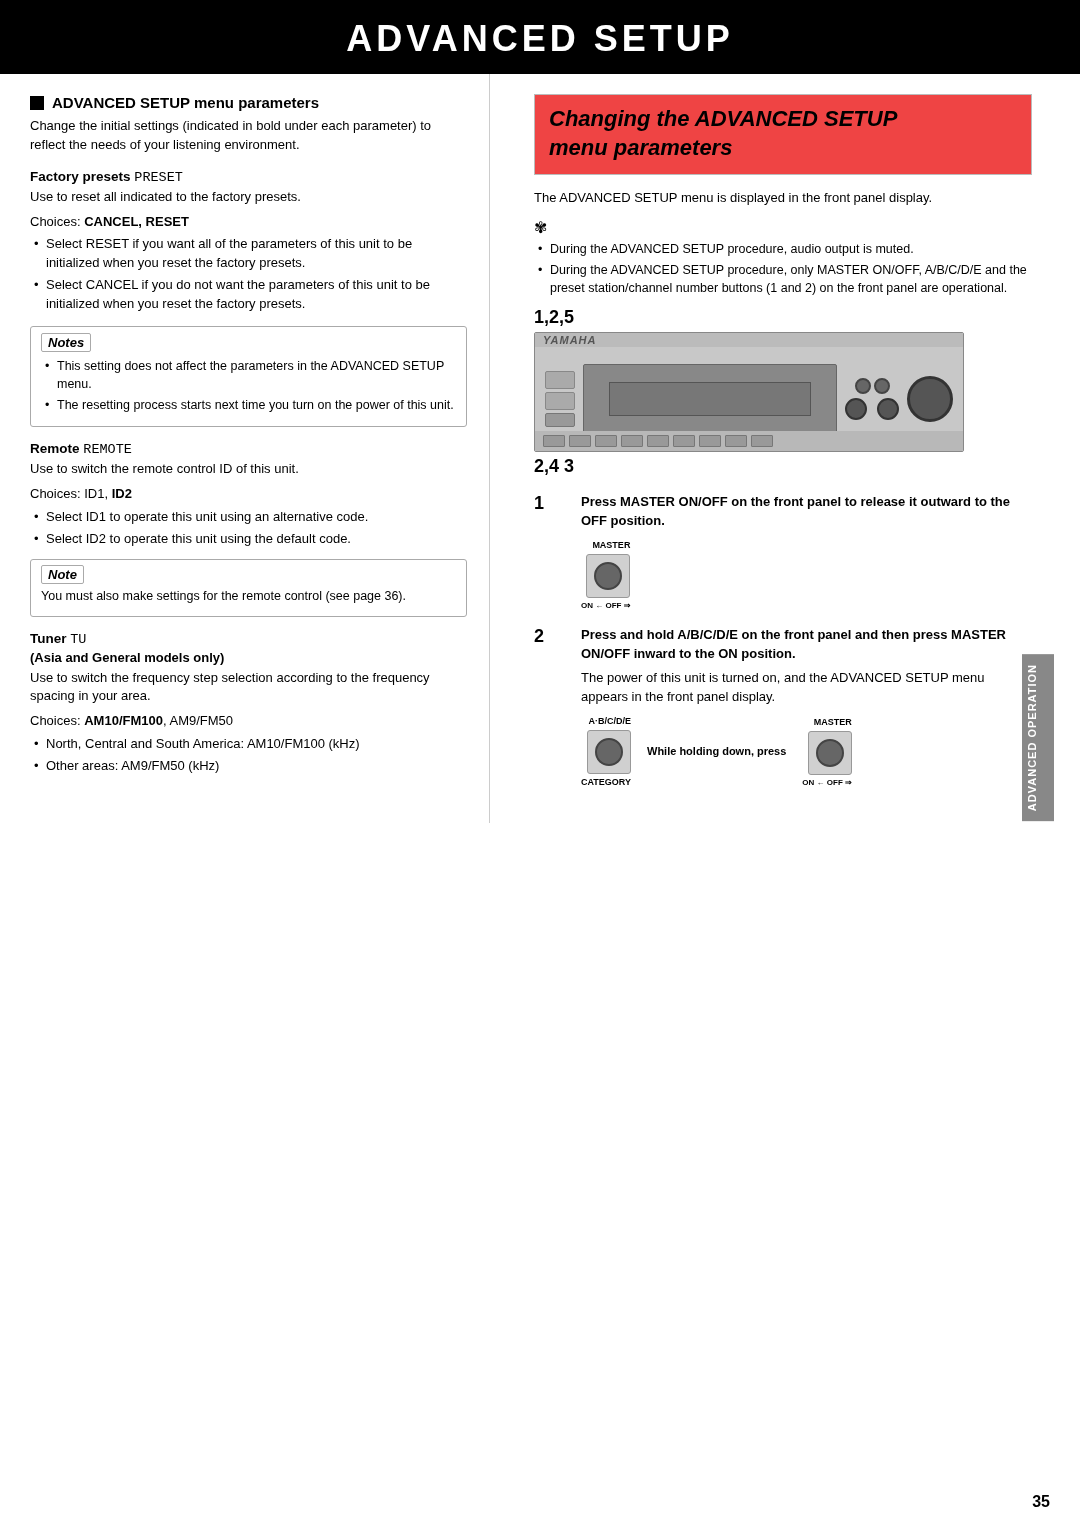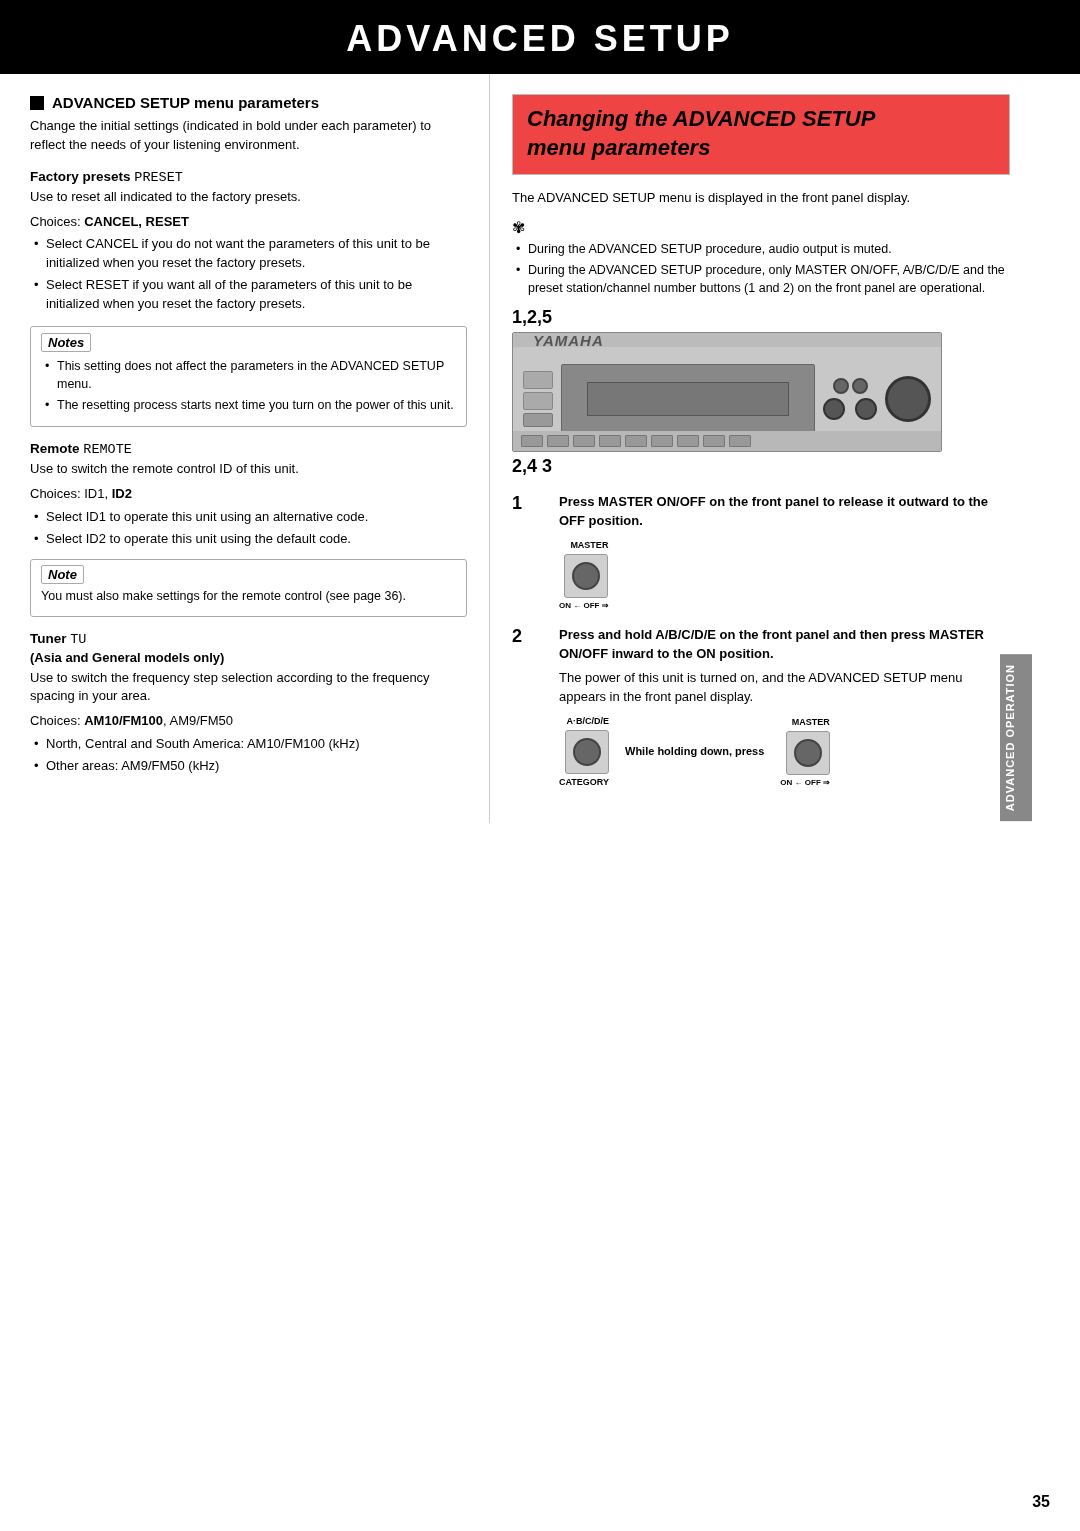--- a/index.html
+++ b/index.html
@@ -22,20 +22,21 @@
       font-size: 36px;
       font-weight: 900;
       letter-spacing: 4px;
       font-family: Arial Black, Arial, sans-serif;
     }
 
     
     .content-area {
       display: flex;
       padding: 0;
+      gap: 22px;
     }
 
     
     .left-col {
       width: 490px;
       padding: 20px 22px 20px 30px;
       border-right: 1px solid #ccc;
     }
 
     
@@ -284,22 +285,22 @@
     <div class="subsection-title">
       <span>Factory presets</span>
       <span class="mono">PRESET</span>
     </div>
     <p>Use to reset all indicated to the factory presets.</p>
     <p class="choices-line">
       <span>Choices:</span>
       <strong>CANCEL, RESET</strong>
     </p>
     <ul>
+      <li><span>Select RESET if you want all of the parameters of this unit to be initialized when you reset the factory presets.</span></li>
       <li><span>Select CANCEL if you do not want the parameters of this unit to be initialized when you reset the factory presets.</span></li>
-      <li><span>Select RESET if you want all of the parameters of this unit to be initialized when you reset the factory presets.</span></li>
     </ul>
 
     <div class="notes-box">
       <div class="notes-label">Notes</div>
       <ul>
         <li><span>This setting does not affect the parameters in the ADVANCED SETUP menu.</span></li>
         <li><span>The resetting process starts next time you turn on the power of this unit.</span></li>
       </ul>
     </div>
 
@@ -360,21 +361,21 @@
       </ul>
     </div>
 
     <div class="diagram-area">
       <div style="font-size:18px; font-weight:bold; margin-bottom:4px;">
         <span>1,2,5</span>
       </div>
 
       <div style="border: 1.5px solid #888; background: #d8d8d8; width: 430px; height: 120px; position:relative; border-radius:2px; overflow:hidden;">
 
-        <div style="position:absolute; top:0; left:0; right:0; height:14px; background:#bbb; display:flex; align-items:center; padding:0 20px; font-size:15px; font-weight:bold; color:#555; font-style:italic; letter-spacing:1px;">YAMAHA</div>
+        <div style="position:absolute; top:0; left:0; right:0; height:14px; background:#bbb; display:flex; align-items:center; padding:0 8px; font-size:11px; font-weight:bold; color:#555; font-style:italic; letter-spacing:1px;">YAMAHA</div>
 
         <div style="position:absolute; top:14px; left:0; right:0; bottom:0; background:#c8c8c8; display:flex; align-items:center; padding:4px 10px; gap:8px;">
 
           <div style="display:flex; flex-direction:column; gap:3px; flex-shrink:0;">
             <div style="width:30px; height:18px; background:#aaa; border-radius:2px; border:1px solid #888;"></div>
             <div style="width:30px; height:18px; background:#aaa; border-radius:2px; border:1px solid #888;"></div>
             <div style="width:30px; height:14px; background:#999; border-radius:2px; border:1px solid #777;"></div>
           </div>
 
           <div style="flex:1; height:70px; background:#888; border:1px solid #666; display:flex; align-items:center; justify-content:center; border-radius:2px;">

